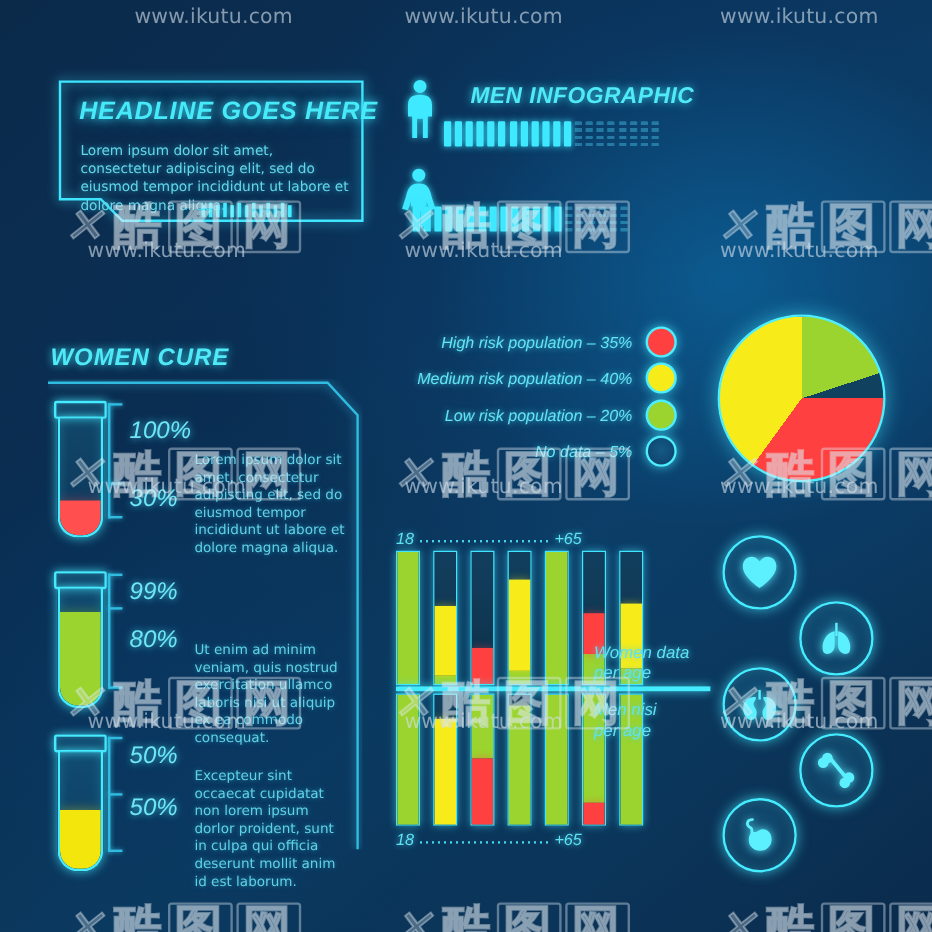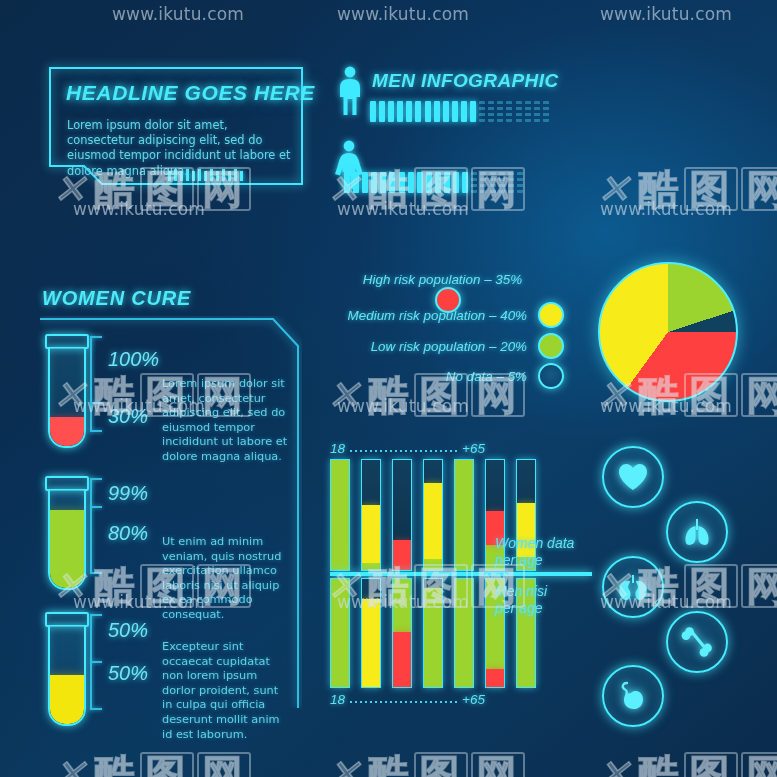--- a/index.html
+++ b/index.html
@@ -59,20 +59,21 @@
   }
   .tickstrip{position:absolute;display:flex;gap:3px;align-items:flex-end;}
   .tickstrip i{display:block;width:3px;background:#46ecff;
     box-shadow:0 0 5px rgba(70,236,255,.95);}
 
   
   .gender-title{
     position:absolute;font-size:19px;font-style:italic;font-weight:bold;
     color:#4fe9f7;letter-spacing:.4px;white-space:nowrap;
     text-shadow:0 0 7px rgba(60,225,245,.9);
+    margin-left:20px;
   }
   .segbar{position:absolute;display:flex;gap:3.1px;}
   .segbar i{display:block;width:6px;height:21px;border-radius:1px;}
   .segbar i.on{background:#3fe9ff;box-shadow:0 0 6px rgba(60,233,255,.95);}
   .segbar i.off{
     background:repeating-linear-gradient(to bottom,
       rgba(70,200,235,.42) 0 3px, rgba(0,0,0,0) 3px 6px);
   }
 
   
@@ -338,21 +339,21 @@
     <div class="vline" style="left:0;top:0;height:96px;"></div>
     <div class="hline" style="left:0;top:0;width:12px;"></div>
     <div class="hline" style="left:0;top:47px;width:12px;"></div>
     <div class="hline" style="left:0;top:94px;width:12px;"></div>
   </div>
   <div class="pct" style="left:108px;top:619px;">50%</div>
   <div class="pct" style="left:108px;top:662px;">50%</div>
   <div class="bodytext" style="left:162px;top:640px;width:128px;">Excepteur sint occaecat cupidatat non lorem ipsum dorlor proident, sunt in culpa qui officia deserunt mollit anim id est laborum.</div>
 
   <div id="legend">
-      <div class="legend-row" style="left: 332px; top: 272px; flex-direction: column;">
+      <div class="legend-row" style="left: 332px; top: 272px;">
         <span>High risk population – 35%</span>
         <div class="legend-dot" style="background: rgb(255, 64, 64);"></div>
       </div>
       <div class="legend-row" style="left: 332px; top: 302px;">
         <span>Medium risk population – 40%</span>
         <div class="legend-dot" style="background: rgb(247, 236, 26);"></div>
       </div>
       <div class="legend-row" style="left: 332px; top: 333px;">
         <span>Low risk population – 20%</span>
         <div class="legend-dot" style="background: rgb(155, 212, 46);"></div>

